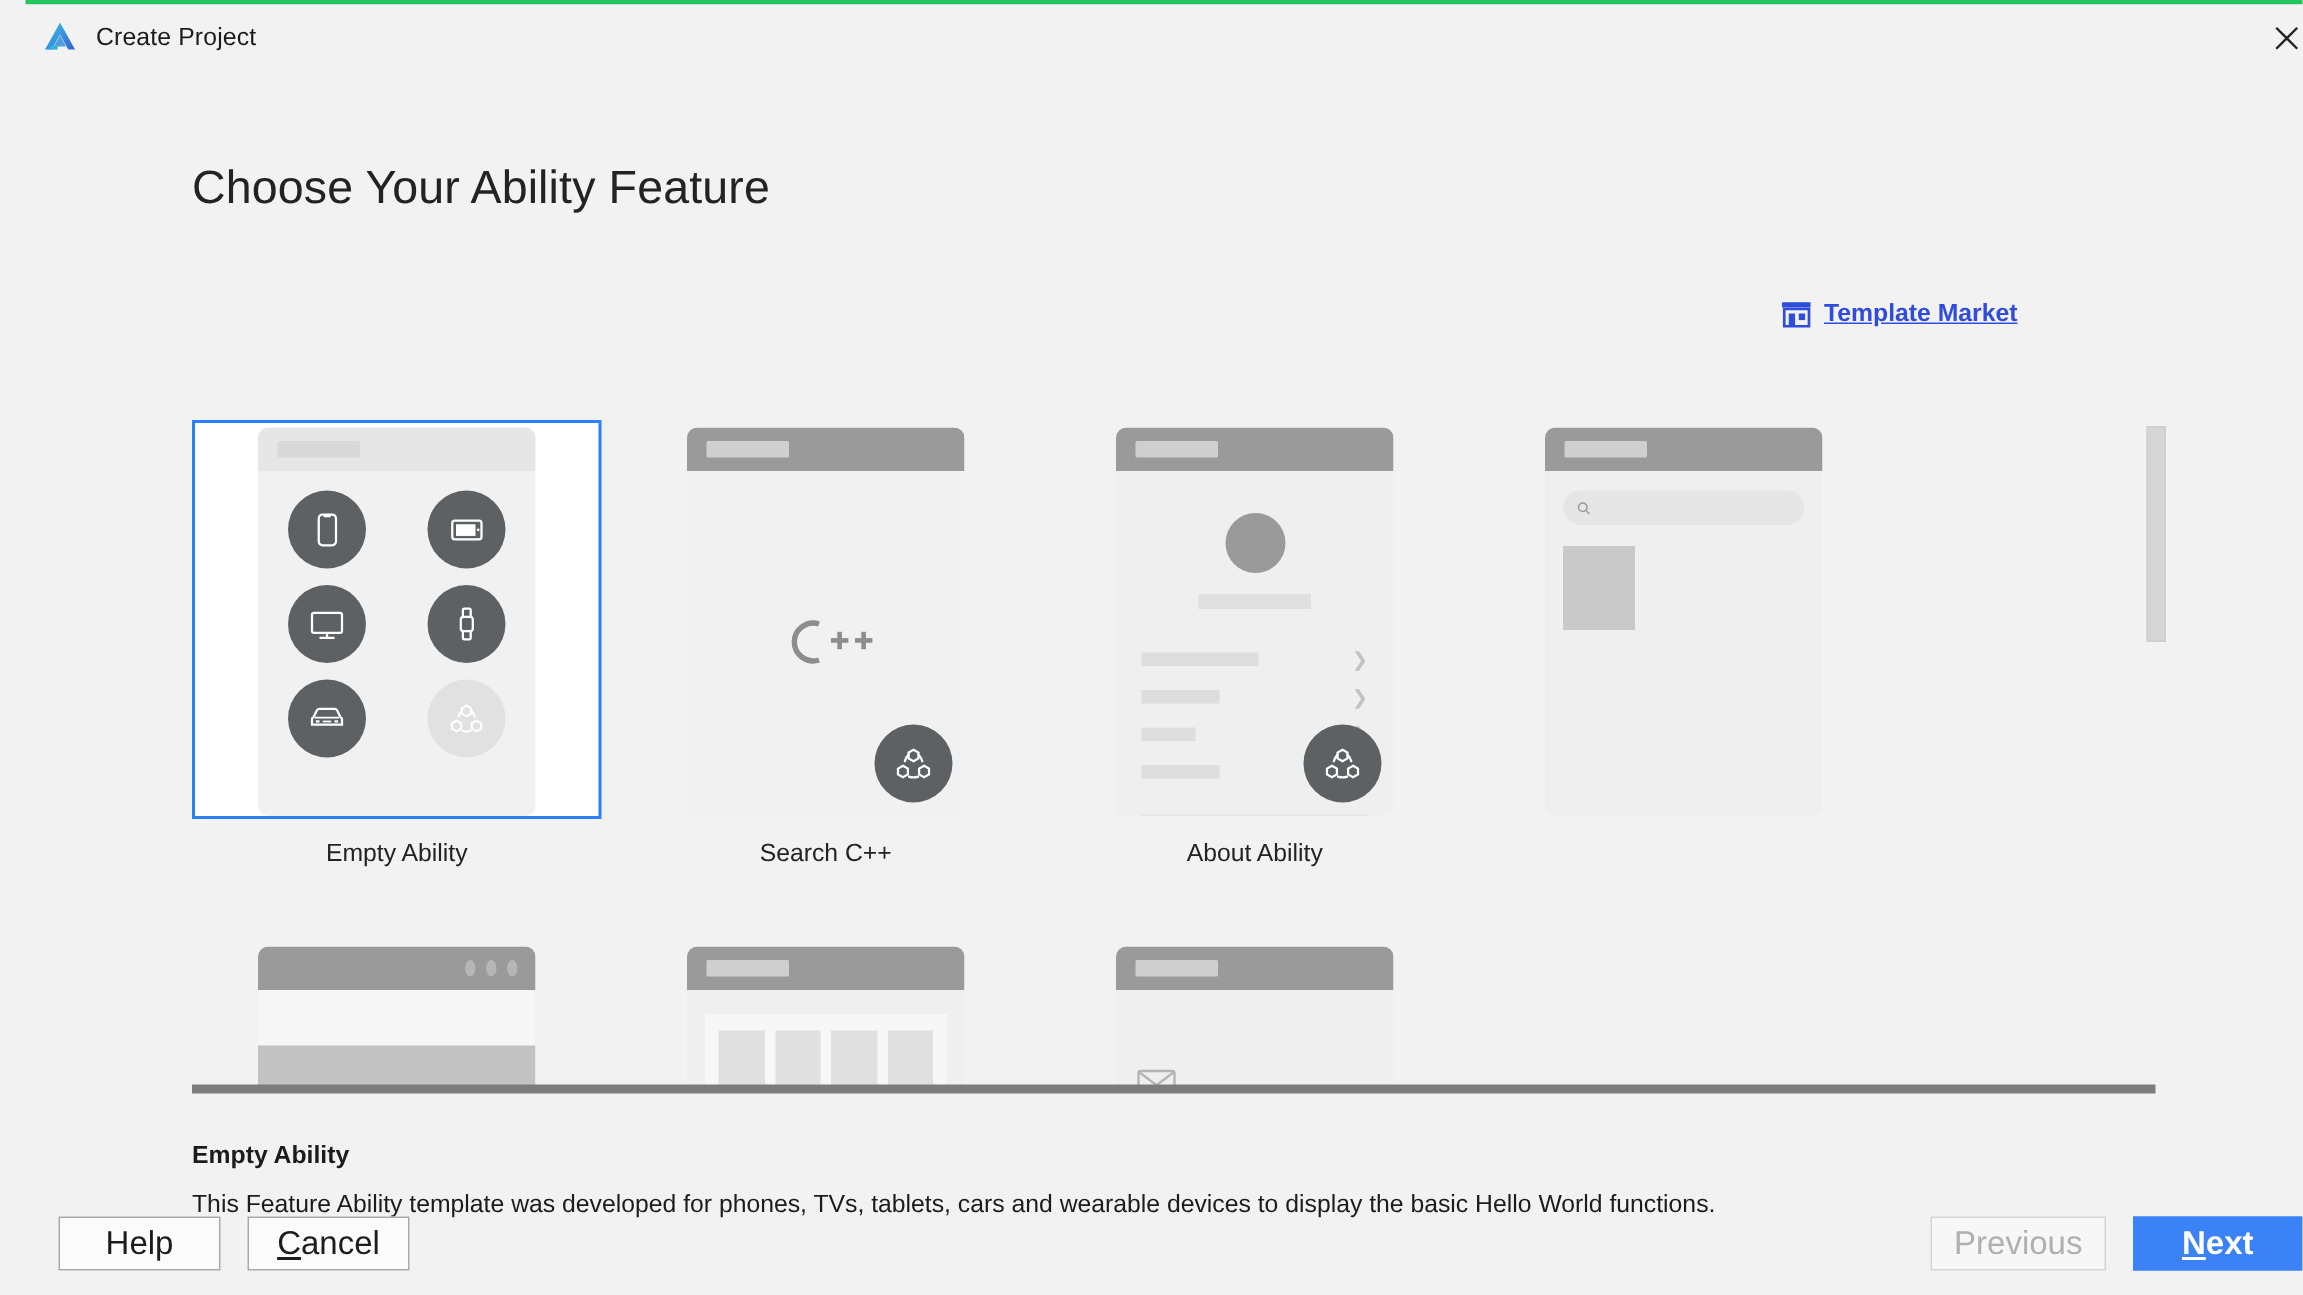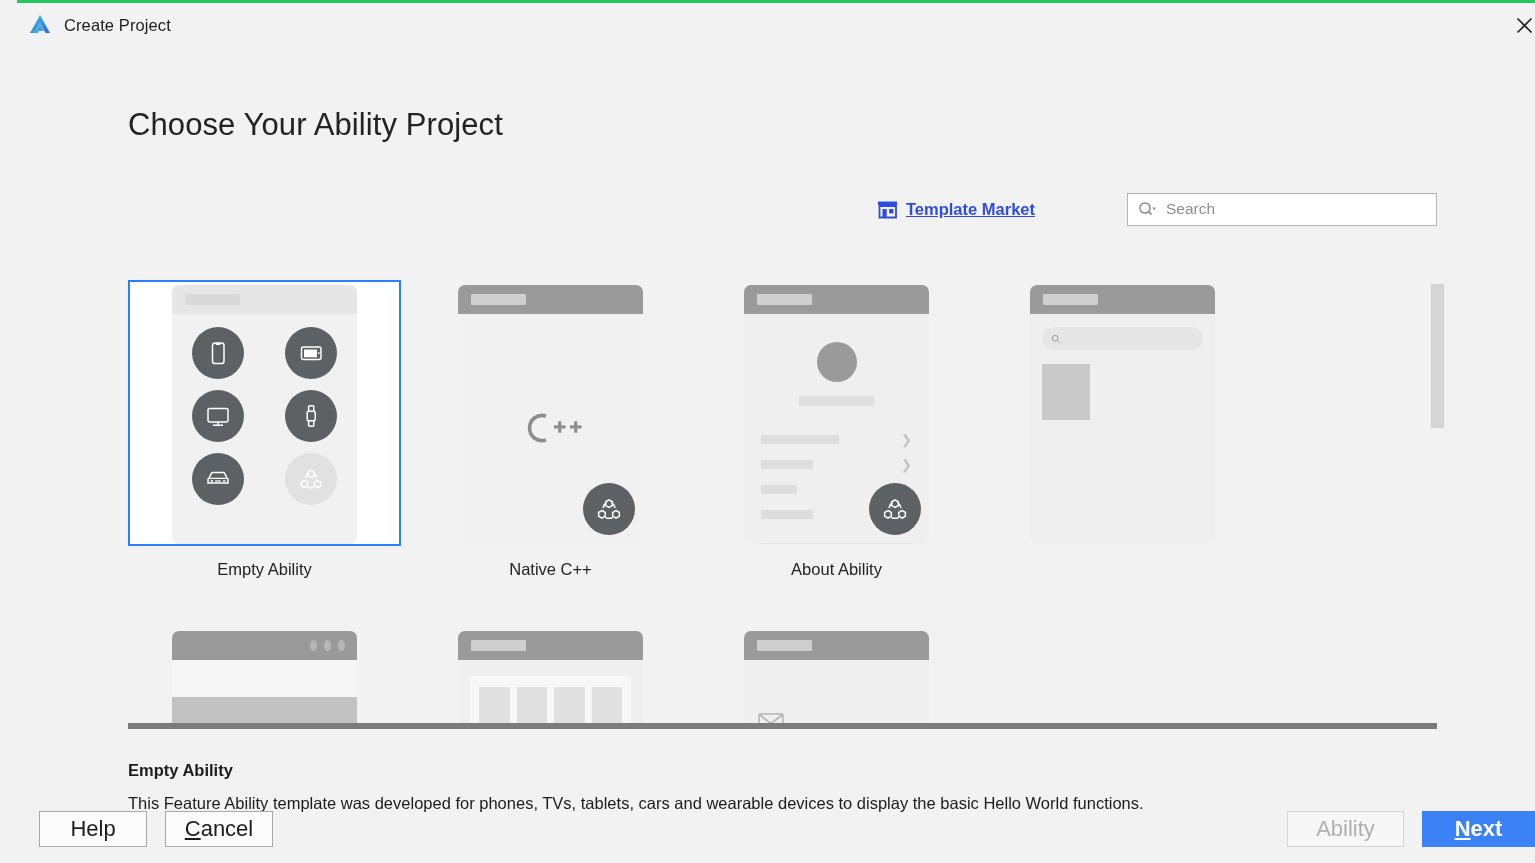--- a/index.html
+++ b/index.html
@@ -331,41 +331,33 @@
     <div class="close-btn">
       <svg width="17" height="17" viewBox="0 0 17 17">
         <line x1="1.5" y1="1.5" x2="15.5" y2="15.5" stroke="#222" stroke-width="1.6"></line>
         <line x1="15.5" y1="1.5" x2="1.5" y2="15.5" stroke="#222" stroke-width="1.6"></line>
       </svg>
     </div>
   </div>
 
   <div class="content">
 
-    <div class="page-title">Choose Your Ability Project</div>
+    <div class="page-title">Choose Your Ability Feature</div>
 
     <div class="toolbar">
       <div class="market-link">
         <svg class="market-icon" viewBox="0 0 21 20">
           <path d="M1 2.5 H20 V6 H1 Z" fill="#2f4cdd"></path>
           <path d="M2.5 7 H19 V18.5 H2.5 Z" fill="none" stroke="#2f4cdd" stroke-width="1.8"></path>
           <rect x="5.5" y="10" width="4.2" height="8.5" fill="#2f4cdd"></rect>
           <rect x="12.2" y="10" width="4.2" height="4.4" fill="#2f4cdd"></rect>
         </svg>
         <span>Template Market</span>
       </div>
 
-      <div class="search-box">
-        <svg class="search-icon" viewBox="0 0 19 16">
-          <circle cx="7" cy="7" r="5.1" fill="none" stroke="#8c8c8c" stroke-width="1.5"></circle>
-          <line x1="10.6" y1="10.6" x2="13.6" y2="13.6" stroke="#8c8c8c" stroke-width="1.5"></line>
-          <path d="M14.4 6.4 L18 6.4 L16.2 9.2 Z" fill="#8c8c8c"></path>
-        </svg>
-        <input class="search-input" type="text" placeholder="Search" style="">
-      </div>
     </div>
 
     <div class="grid-wrap">
       <div class="grid">
 
         <div class="cell">
           <div class="card selected">
             <div class="phone-mock">
               <div class="mock-head light">
                 <div class="mock-head-bar"></div>
@@ -449,21 +441,21 @@
                     <path d="M8.4 16.4 l3.1 1.8 v3.6 l-3.1 1.8 -3.1-1.8 v-3.6 Z"></path>
                     <path d="M21.6 16.4 l3.1 1.8 v3.6 l-3.1 1.8 -3.1-1.8 v-3.6 Z"></path>
                     <path d="M9.6 13.6 A8.2 8.2 0 0 1 12.1 9.3" stroke-linecap="round"></path>
                     <path d="M18 9.4 A8.2 8.2 0 0 1 20.5 13.6" stroke-linecap="round"></path>
                     <path d="M12.2 23.2 A8.2 8.2 0 0 0 17.9 23.2" stroke-linecap="round"></path>
                   </g>
                 </svg>
               </div>
             </div>
           </div>
-          <div class="card-label">Native C++</div>
+          <div class="card-label">Search C++</div>
         </div>
 
 
         <div class="cell">
           <div class="card">
             <div class="phone-mock plain">
               <div class="mock-head">
                 <div class="mock-head-bar"></div>
               </div>
               <div class="about-body">
@@ -591,21 +583,21 @@
 
     <div class="desc-title">Empty Ability</div>
     <div class="desc-text">This Feature Ability template was developed for phones, TVs, tablets, cars and wearable devices to display the basic Hello World functions.</div>
 
     <div class="footer">
       <button class="btn btn-help">Help</button>
       <button class="btn btn-cancel">
           <span class="mnemonic">C</span>
           <span>ancel</span>
         </button>
-      <button class="btn btn-prev" disabled="">Ability</button>
+      <button class="btn btn-prev" disabled="">Previous</button>
       <button class="btn btn-next">
           <span class="mnemonic">N</span>
           <span>ext</span>
         </button>
     </div>
 
   </div>
 </div>
 
 </body></html>

